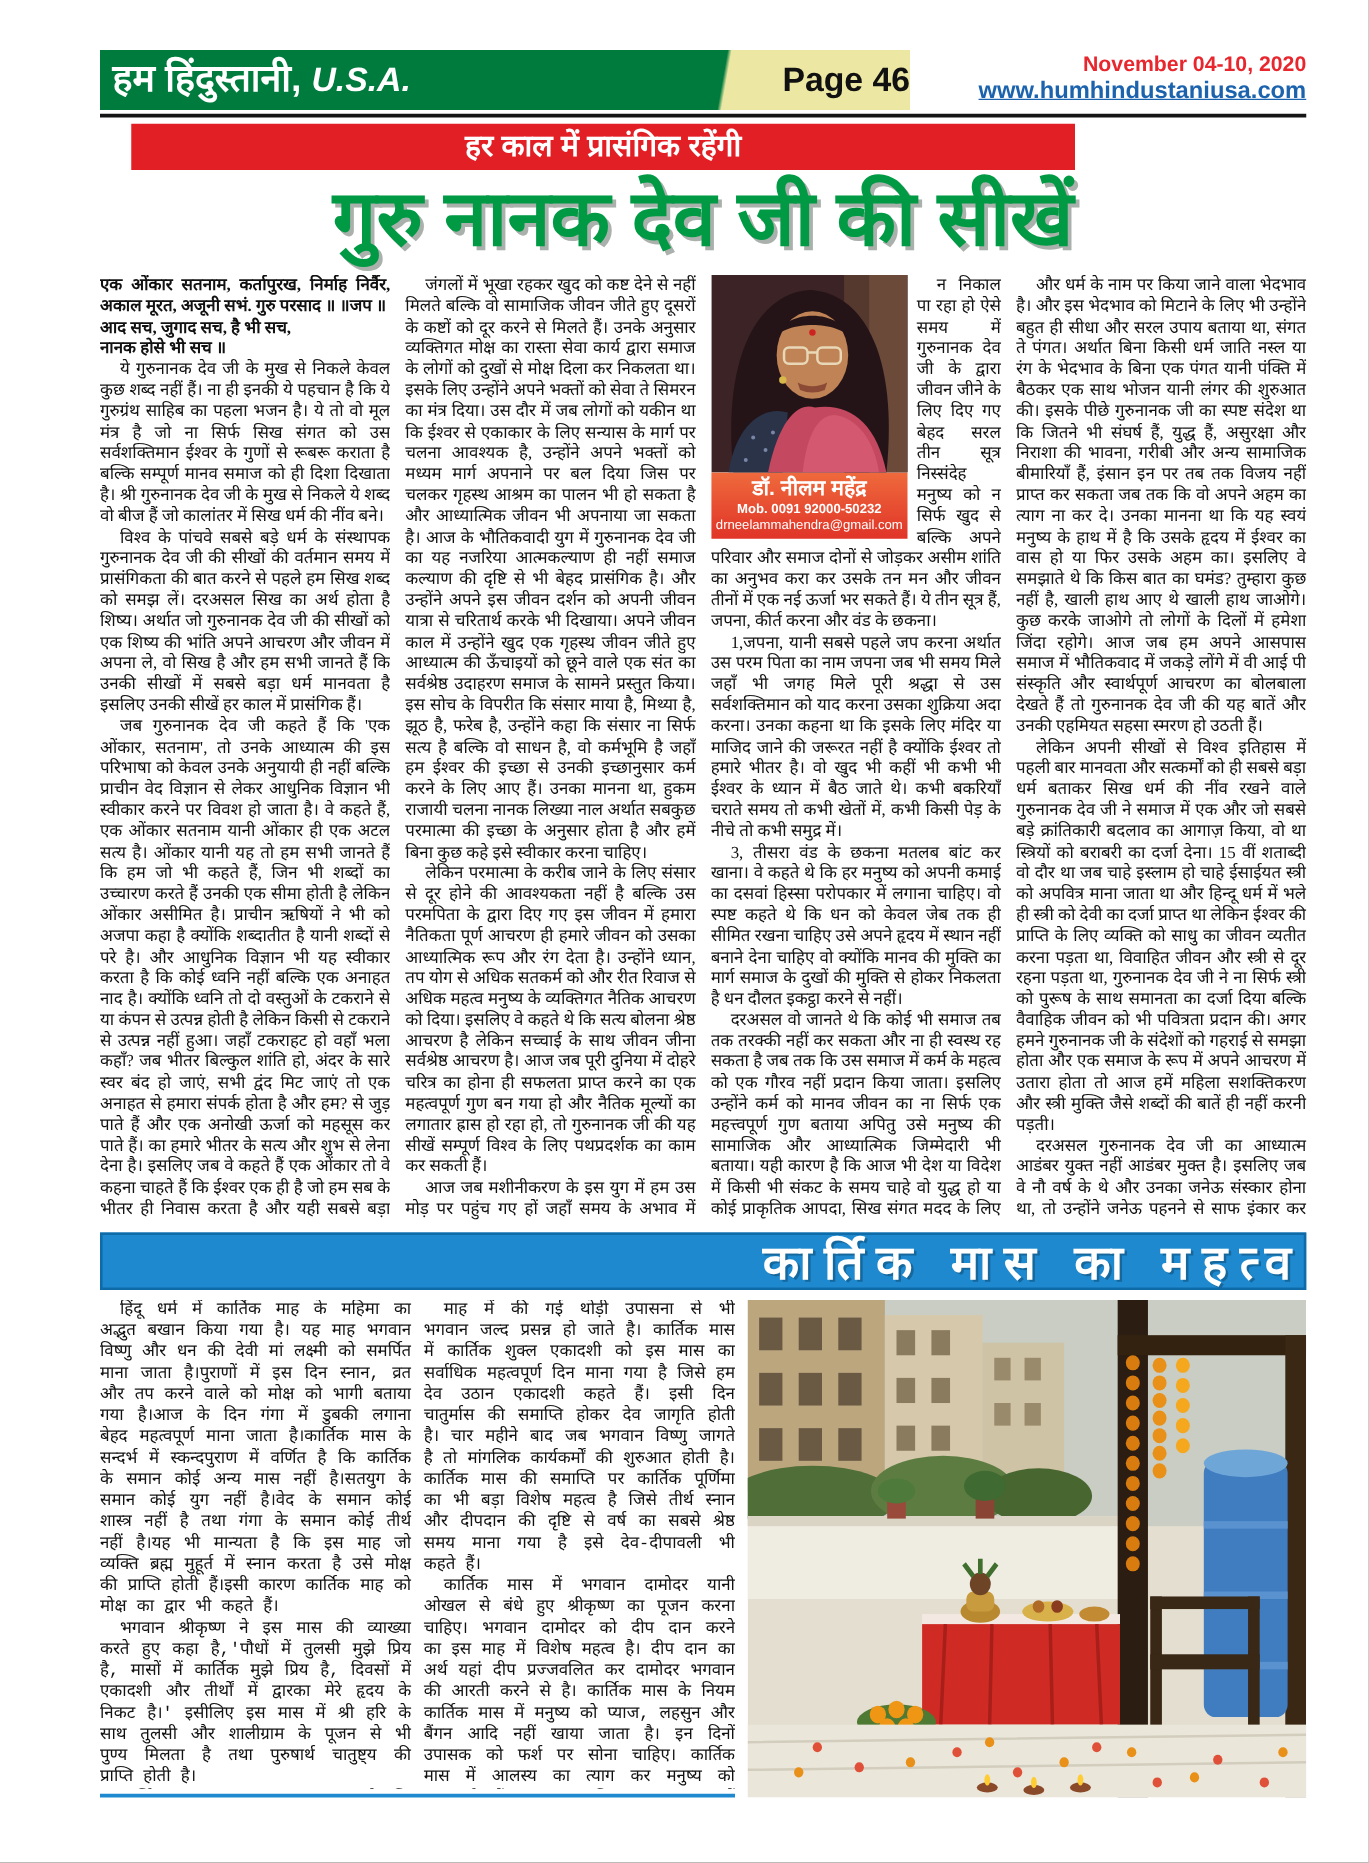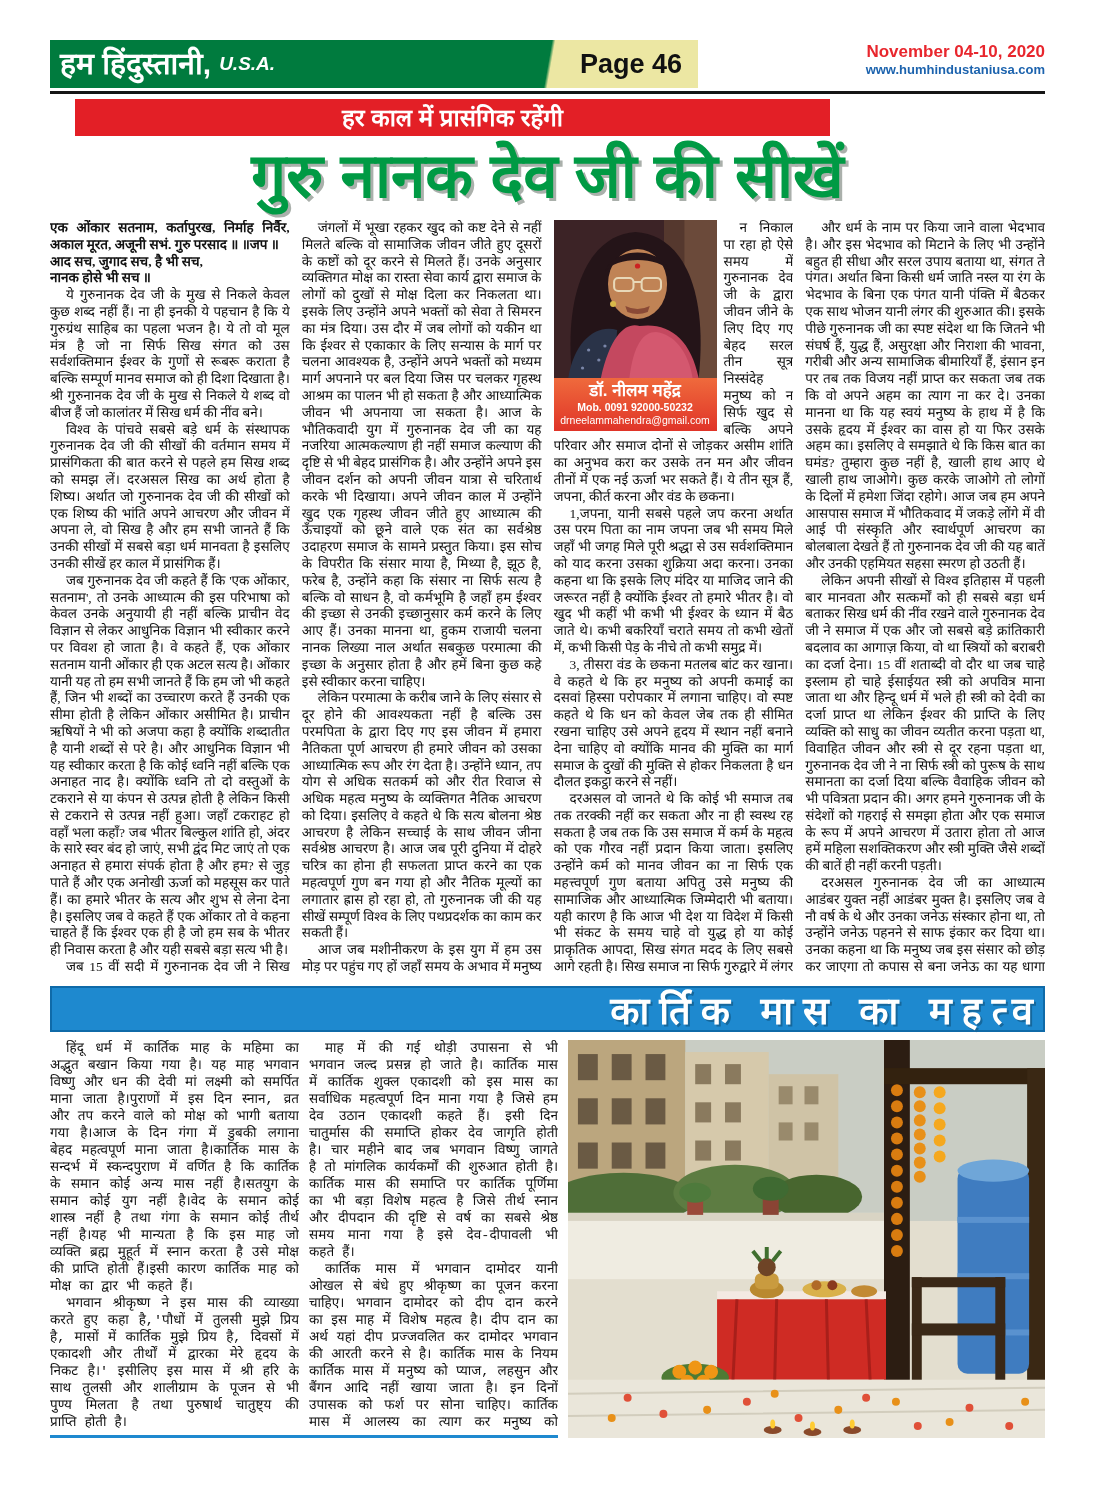--- a/index.html
+++ b/index.html
@@ -1,45 +1,45 @@
 <!DOCTYPE html>
 <html><head>
 <meta charset="utf-8">
 <style>
   html,body{margin:0;padding:0;background:#888;}
   .page{
     position:relative;width:1095px;height:1490px;margin:0 auto;
     background:#ffffff;overflow:hidden;
     font-family:"Liberation Serif","DejaVu Serif",serif;color:#111;
   }
-  .content{padding:40px 50px 0 50px;}
+  .content{padding:40px 50px 0 50px;margin-left:30px;}
 
   
   .masthead{display:flex;align-items:flex-start;}
   .brand-bar{
     position:relative;width:648px;height:48px;
     background:linear-gradient(100deg,#007b3e 0%,#007b3e 76.5%,#ece7a3 77%,#ece7a3 100%);
     display:flex;align-items:center;
   }
   .brand-hi{
     font-family:"Liberation Sans","DejaVu Sans",sans-serif;
     font-weight:bold;color:#fff;font-size:30px;padding-left:10px;line-height:48px;white-space:nowrap;
   }
   .brand-en{
     font-family:"Liberation Sans","DejaVu Sans",sans-serif;
-    font-weight:bold;font-style:italic;color:#fff;font-size:19px;padding-left:8px;text-align:center;
+    font-weight:bold;font-style:italic;color:#fff;font-size:27px;padding-left:8px;text-align:center;
   }
   .page-label{
-    position:absolute;right:16px;top:0;height:48px;line-height:48px;
+    position:absolute;right:0;top:0;height:48px;line-height:48px;
     font-family:"Liberation Sans","DejaVu Sans",sans-serif;
     font-weight:bold;color:#111;font-size:27px;
   }
   .issue-block{margin-left:auto;text-align:right;padding-top:2px;}
   .issue-date{color:#e8262d;font-family:"Liberation Sans","DejaVu Sans",sans-serif;font-weight:bold;font-size:17px;}
-  .website{color:#1c63ae;font-family:"Liberation Sans","DejaVu Sans",sans-serif;font-weight:bold;font-size:13px;}
+  .website{color:#1c63ae;font-family:"Liberation Sans","DejaVu Sans",sans-serif;font-weight:bold;font-size:19px;text-decoration:underline;}
   .rule{height:0;border-bottom:3px solid #151515;margin-top:3px;}
 
   
   .kicker{
     margin:5px 0 0 25px;width:755px;height:37px;line-height:37px;
     background:#e31f26;color:#fff;text-align:center;
     font-family:"Liberation Sans","DejaVu Sans",sans-serif;font-weight:bold;font-size:24px;
   }
   .headline{
     margin:4px 0 0 0;text-align:center;

